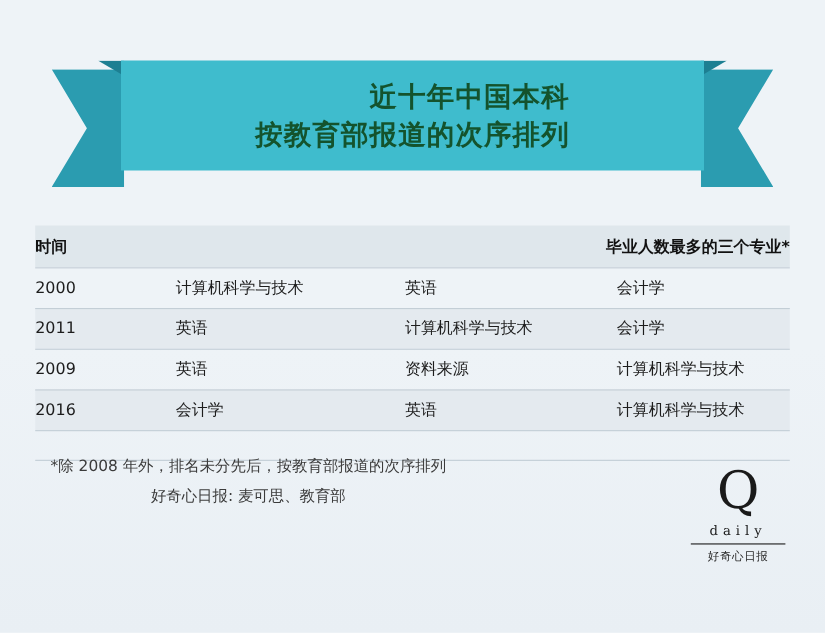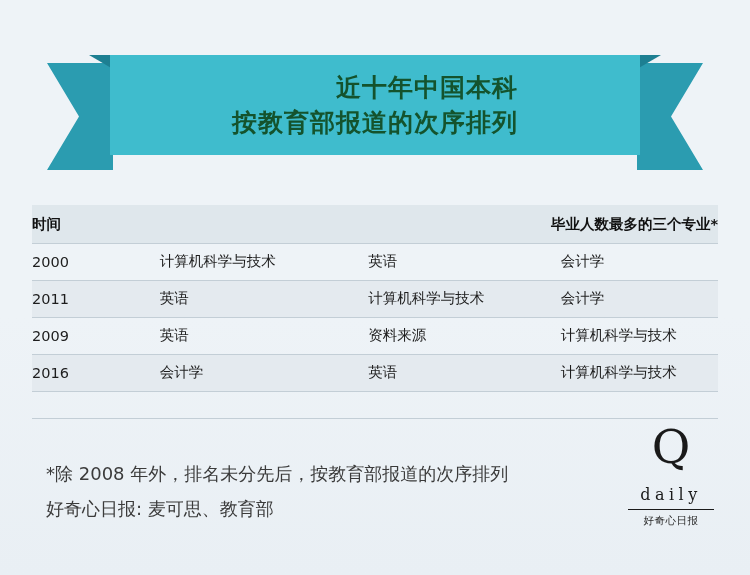--- a/index.html
+++ b/index.html
@@ -114,46 +114,47 @@
     left: 32px;
     width: 686px;
     height: 1px;
     background: #c3ced6;
   }
 
   
   .notes {
     position: absolute;
     left: 46px;
-    top: 456px;
-    font-size: 18px;
+    top: 411px;
+    font-size: 14px;
     color: #3b3b3b;
     line-height: 1.95;
+    text-align: center;
   }
 
   
   .logo {
     position: absolute;
     right: 36px;
     top: 424px;
     width: 86px;
     text-align: center;
   }
   .logo-q {
     font-family: "DejaVu Serif", "Liberation Serif", serif;
     font-size: 47px;
     line-height: 0.96;
     color: #1a1a1a;
     letter-spacing: 0px;
   }
   .logo-daily {
-    font-size: 16px;
+    font-size: 12px;
     letter-spacing: 4.5px;
     color: #1a1a1a;
-    margin-top: 16px;
+    margin-top: 6px;
     font-family: "DejaVu Serif", "Liberation Serif", serif;
   }
   .logo-rule {
     height: 1px;
     background: #1a1a1a;
     margin: 5px 0 4px 0;
   }
   .logo-cn {
     font-size: 10.5px;
     color: #2a2a2a;

